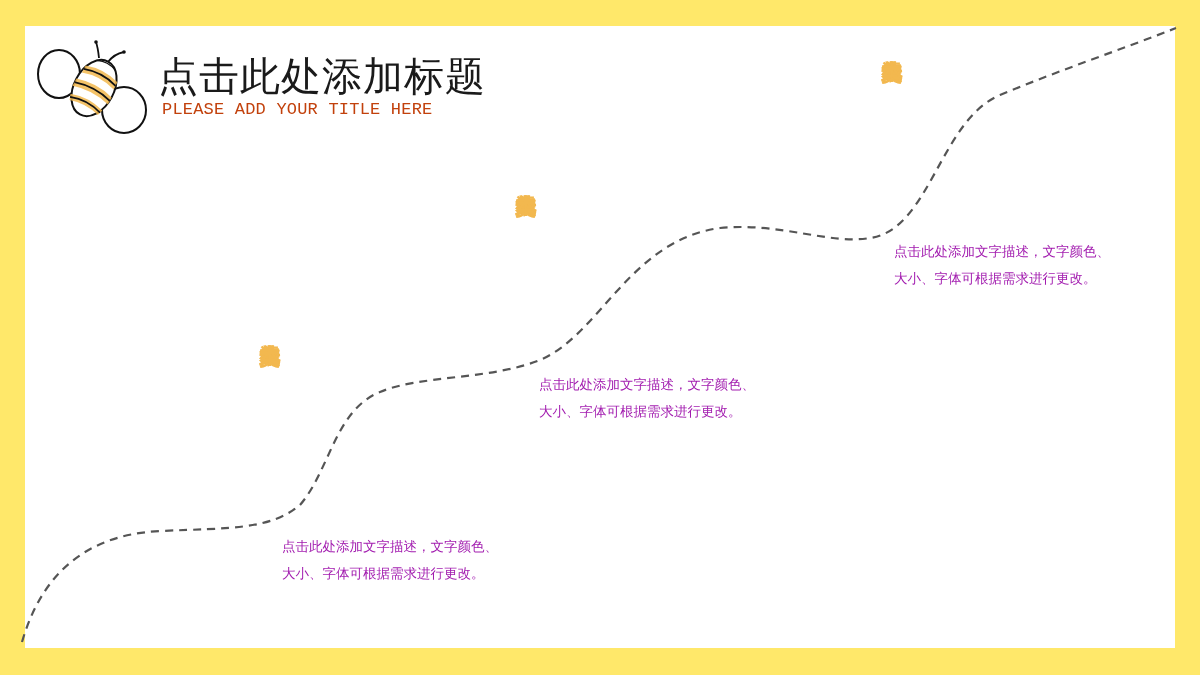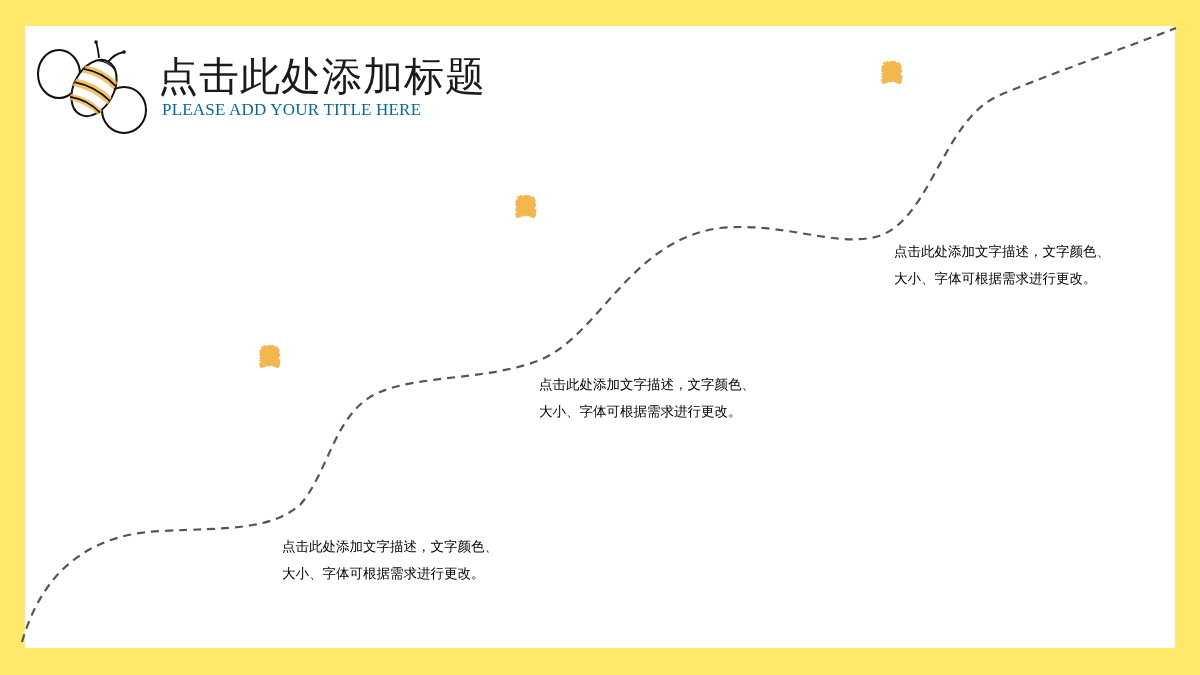--- a/index.html
+++ b/index.html
@@ -21,35 +21,35 @@
   .bee {
     position: absolute; left: 36px; top: 36px; width: 116px; height: 100px;
   }
   .title {
     position: absolute; left: 158px; top: 52px;
     font-size: 40px; color: #1a1a1a; letter-spacing: 1px;
     line-height: 48px; white-space: nowrap; text-align: right;
   }
   .subtitle {
     position: absolute; left: 162px; top: 100px;
-    font-family: Liberation Serif, serif;
-    font-size: 17px; color: #0369a1; letter-spacing: 0.2px;
+    font-family: Liberation Mono, monospace;
+    font-size: 17px; color: #c2410c; letter-spacing: 0.2px;
     white-space: nowrap;
   }
   .vtext {
     position: absolute;
     writing-mode: vertical-rl;
     font-size: 21px; font-weight: bold;
     color: #F2B84F;
     letter-spacing: 0px; line-height: 24px;
     white-space: nowrap;
   }
   .desc {
     position: absolute; width: 220px;
-    font-size: 13.5px; color: #000000;
+    font-size: 13.5px; color: #a21caf;
     line-height: 27px;
   }
 </style>
 </head>
 <body>
 
 <div class="panel"></div>
 
 <svg class="curve" viewBox="0 0 1200 675">
   <path d="M 22 642

